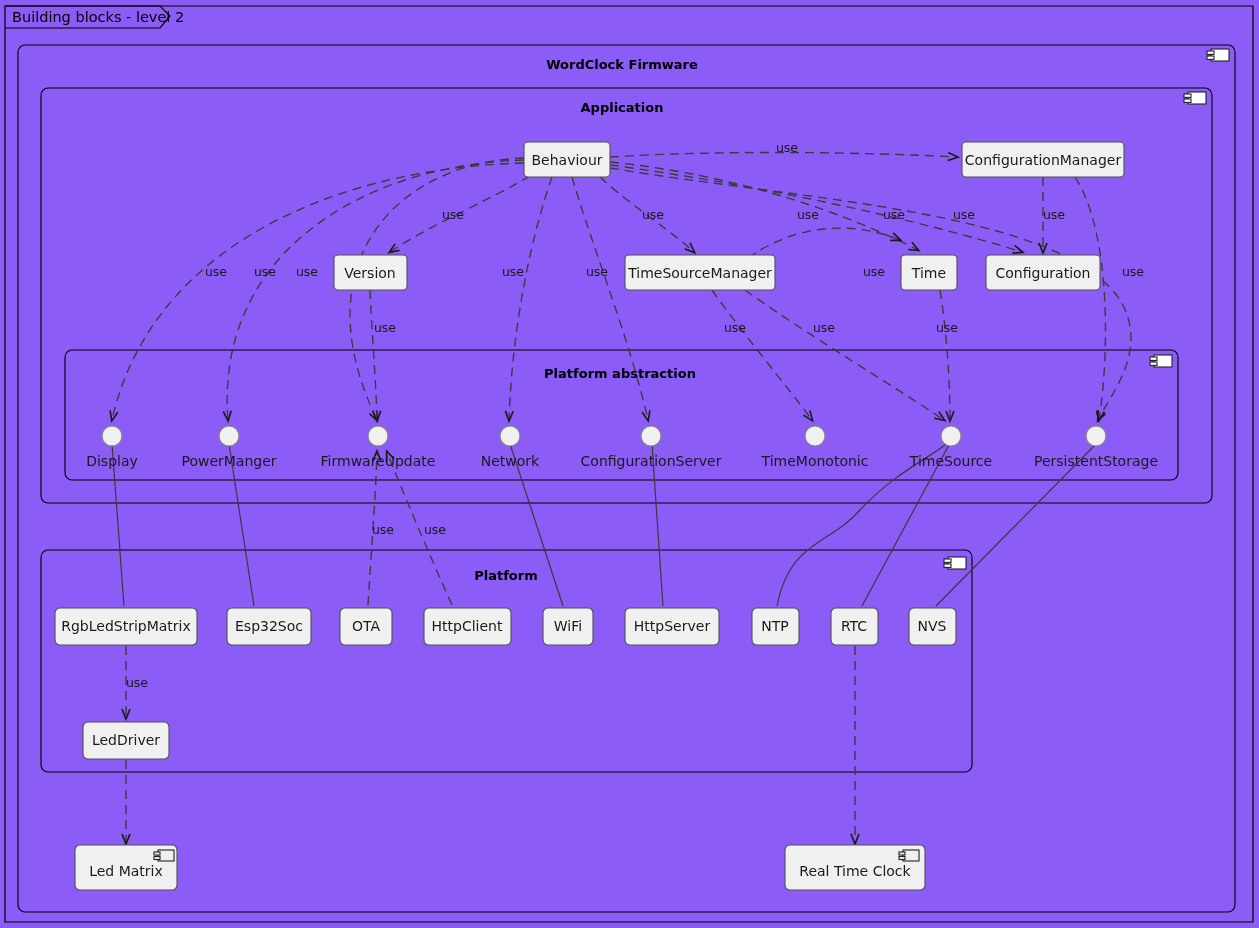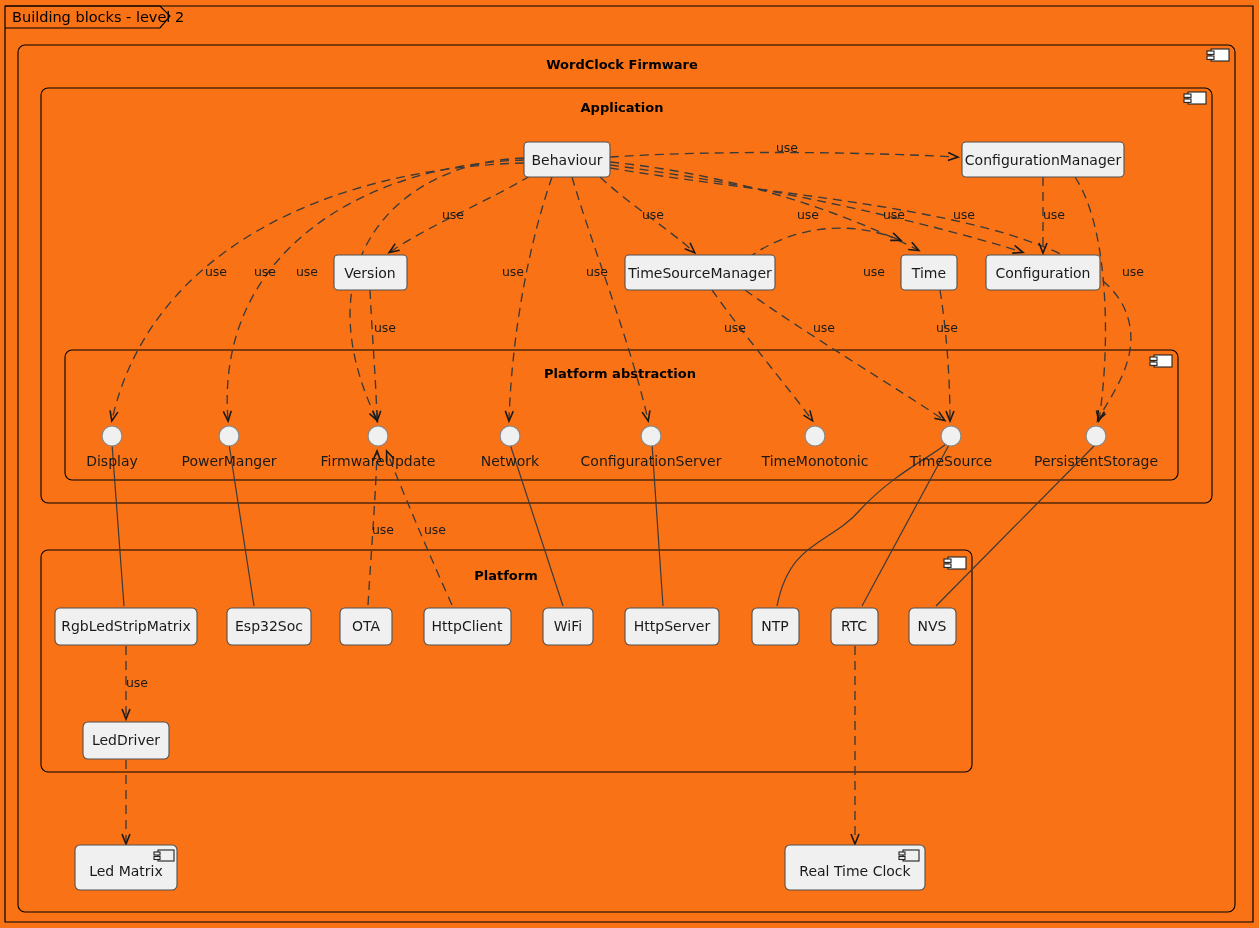--- a/index.html
+++ b/index.html
@@ -7,21 +7,21 @@
     padding: 0;
     background: #ffffff;
   }
   body {
     font-family: "DejaVu Sans", "Liberation Sans", sans-serif;
   }
   #diagram-root {
     position: relative;
     width: 1259px;
     height: 928px;
-    background: #f97316;
+    background: #8b5cf6;
     overflow: hidden;
     text-align: center;
   }
   svg#uml { display: block; }
 
   .frame-line { fill: none; stroke: #000000; stroke-width: 1.2; }
   .container-rect-round { fill: none; stroke: #000000; stroke-width: 1.1; }
 
   .frame-label {
     font-family: "DejaVu Sans", "Liberation Sans", sans-serif;

